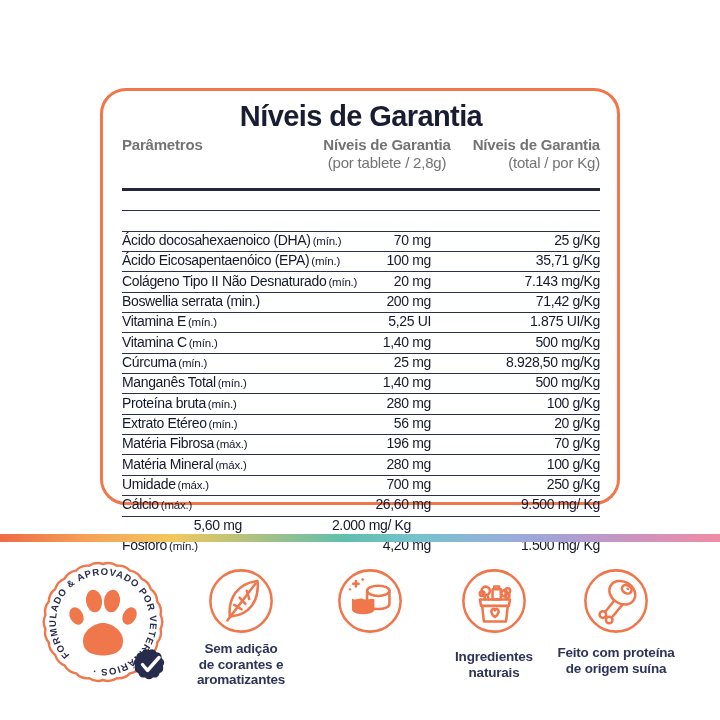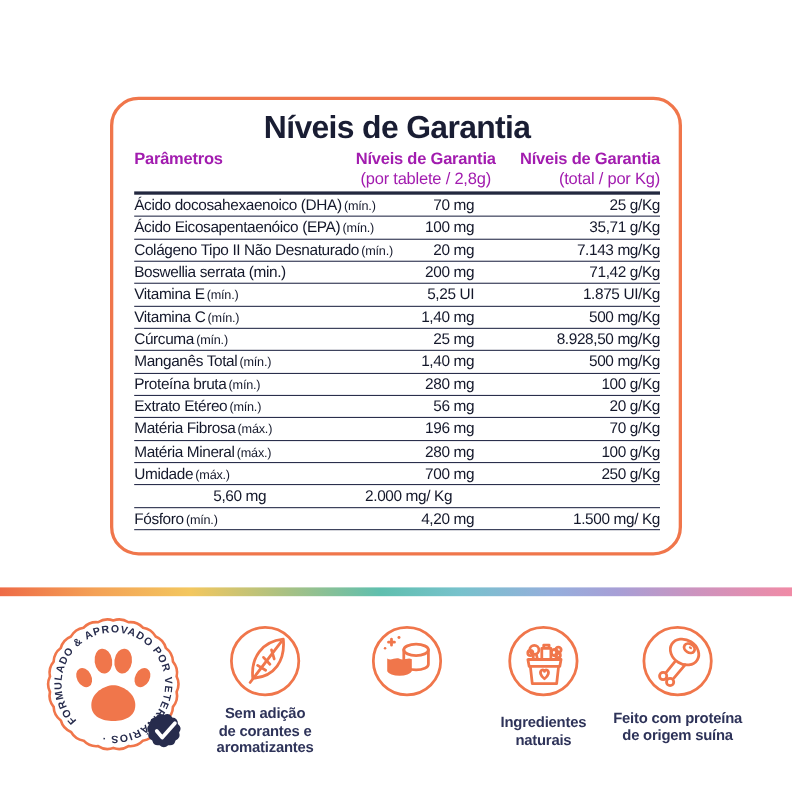--- a/index.html
+++ b/index.html
@@ -5,34 +5,34 @@
   html,body{margin:0;padding:0;width:720px;height:720px;background:#fff;overflow:hidden;
     font-family:"Liberation Sans","DejaVu Sans",sans-serif;color:#1E2238;}
   .stage{position:absolute;inset:0;width:720px;height:542px;}
 
   
   .card{position:absolute;left:100px;top:88px;width:520px;height:417px;box-sizing:border-box;
     border:3px solid #F0764B;border-radius:26px;background:#fff;padding:6px 17px 0 19px;}
   .card-title{text-align:center;font-weight:bold;font-size:29px;letter-spacing:-0.6px;
     color:#191D33;line-height:34px;margin-top:2px;}
   .thead{display:flex;align-items:flex-start;margin-top:3px;border-bottom:3px solid #23283F;
-    padding-bottom:2px;font-size:15px;letter-spacing:-0.2px;color:#a21caf;}
+    padding-bottom:16px;font-size:15px;letter-spacing:-0.2px;color:#737373;}
   .th-param{flex:1;font-weight:bold;line-height:18px;}
   .th-col{display:flex;flex-direction:column;line-height:18px;white-space:nowrap;}
   .th-col.c1{width:120px;align-items:center;}
   .th-col.c2{width:153px;align-items:flex-end;}
   .th-col .l1{font-weight:bold;}
   .th-col .l2{font-weight:normal;}
 
   .trow{display:flex;align-items:baseline;height:19.35px;line-height:19.35px;
     border-bottom:1px solid #2A2F4C;font-size:14px;letter-spacing:-0.35px;color:#14182B;gap:16px;}
   .trow .param{flex:1;min-width:0;white-space:nowrap;overflow:visible;}
   .trow .qual{font-size:11.5px;letter-spacing:-0.2px;margin-left:2px;}
   .trow .v1{width:120px;text-align:right;white-space:nowrap;}
-  .trow .v2{width:153px;text-align:right;white-space:nowrap;}
+  .trow .v2{width:153px;text-align:right;white-space:nowrap;margin-top:40px;}
 
   
   .icn{position:absolute;top:566px;width:70px;height:70px;}
   .icn.i1{left:206px;} .icn.i2{left:335px;} .icn.i3{left:459px;} .icn.i4{left:581px;}
   .cap{position:absolute;width:176px;text-align:center;font-weight:bold;font-size:13.5px;
     line-height:15.5px;color:#2E3359;letter-spacing:-0.2px;}
   .cap.c1{left:153px;top:641px;} .cap.c2{left:282px;top:641px;}
   .cap.c3{left:406px;top:649px;} .cap.c4{left:528px;top:645px;}
   .cap span{display:block;}
 
@@ -126,20 +126,25 @@
         </div>
       <div class="trow">
           <span class="param"><span>Matéria Mineral</span><span class="qual">(máx.)</span></span>
           <span class="v1">280 mg</span>
           <span class="v2">100 g/Kg</span>
         </div>
       <div class="trow">
           <span class="param"><span>Umidade</span><span class="qual">(máx.)</span></span>
           <span class="v1">700 mg</span>
           <span class="v2">250 g/Kg</span>
+        </div>
+      <div class="trow">
+          <span class="param"><span>Cálcio</span><span class="qual">(máx.)</span></span>
+          <span class="v1">26,60 mg</span>
+          <span class="v2">9.500 mg/ Kg</span>
         </div>
       <div class="trow">
           <span class="v1">5,60 mg</span>
           <span class="v2">2.000 mg/ Kg</span>
         </div>
       <div class="trow">
           <span class="param"><span>Fósforo</span><span class="qual">(mín.)</span></span>
           <span class="v1">4,20 mg</span>
           <span class="v2">1.500 mg/ Kg</span>
         </div>

